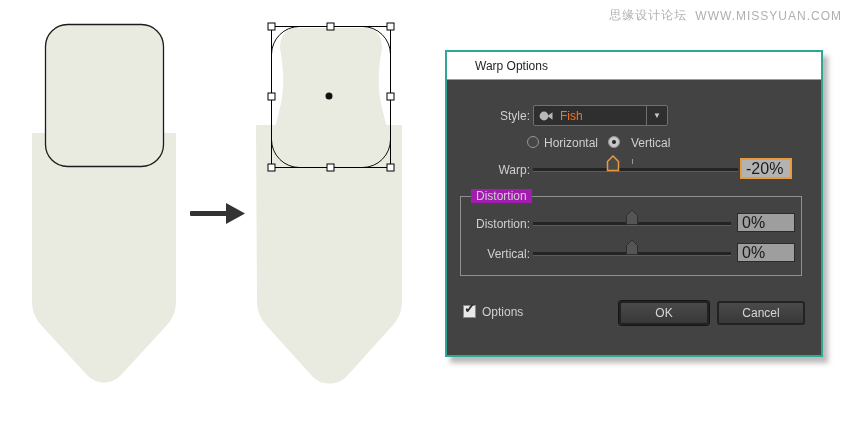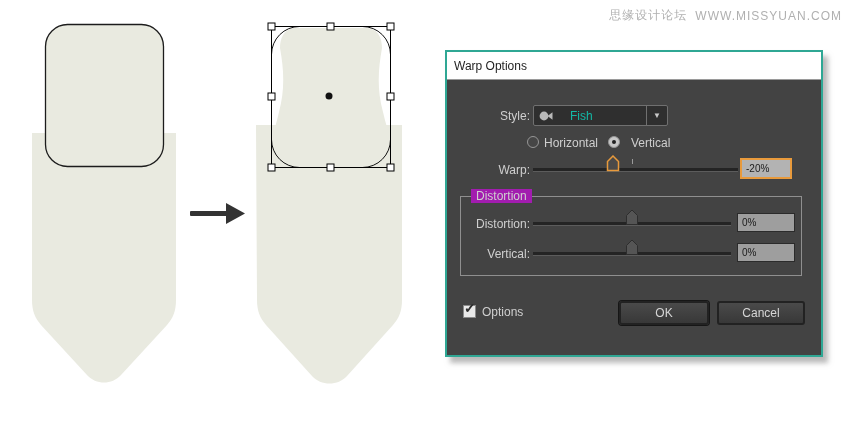--- a/index.html
+++ b/index.html
@@ -24,30 +24,30 @@
     background:#434343;
     box-shadow:5px 6px 5px rgba(130,130,130,0.55);
     font-size:12px;color:#cfcfcf;
   }
   .titlebar{
     position:absolute;left:0;top:0;width:100%;height:27px;
     background:#ffffff;color:#1f1f1f;
     display:flex;align-items:center;
     border-bottom:1px solid #9a9a9a;
   }
-  .titlebar span{margin-left:7px;font-size:12px;}
+  .titlebar span{margin-left:28px;font-size:12px;}
   .lbl{position:absolute;width:83px;text-align:right;left:0;}
   
   .dropdown{
     position:absolute;left:86px;top:53px;width:135px;height:21px;
     background:#2f2f2f;border:1px solid #707070;border-radius:2px;
     display:flex;align-items:center;box-sizing:border-box;
   }
   .dropdown .fishwrap{margin-left:5px;display:flex;align-items:center;}
-  .dropdown .dd-text{margin-left:16px;color:#14b8a6;}
+  .dropdown .dd-text{margin-left:6px;color:#f97316;}
   .dropdown .dd-arrow{
     position:absolute;right:0;top:0;height:100%;width:20px;
     border-left:1px solid #707070;display:flex;align-items:center;justify-content:center;
     color:#c9c9c9;font-size:8px;
   }
   
   .radio-row{position:absolute;top:84px;left:0;width:100%;height:14px;}
   .radio{
     position:absolute;width:12px;height:12px;border-radius:50%;
     border:1px solid #969696;background:#464646;box-sizing:border-box;
@@ -61,21 +61,21 @@
   
   .track{
     position:absolute;height:3px;background:#242424;
     box-shadow:0 1px 0 #5c5c5c;
   }
   .tickmark{position:absolute;width:1px;height:5px;background:#9a9a9a;}
   .handle{position:absolute;}
   
   .valbox{
     position:absolute;box-sizing:border-box;
-    font-family:"Liberation Sans",sans-serif;font-size:10px;
+    font-family:"Liberation Sans",sans-serif;font-size:16px;
     padding:0 0 0 4px;outline:none;
   }
   .bend-input{
     left:293px;top:106px;width:52px;height:21px;
     background:#b3b3b3;color:#1c1c1c;border:2px solid #e89a3c;
   }
   .dist-input{
     width:58px;height:19px;left:290px;
     background:#9e9e9e;color:#1a1a1a;border:1px solid #2b2b2b;
   }

